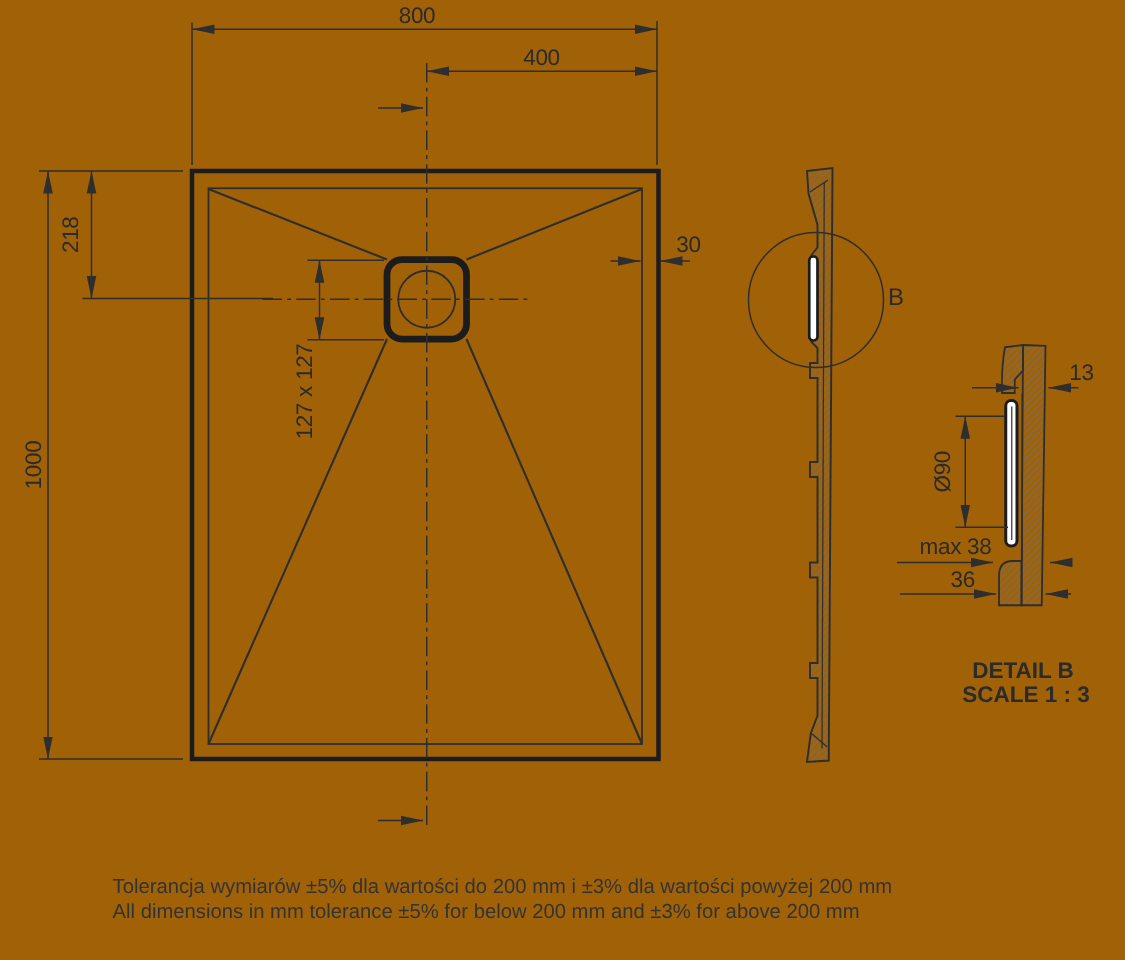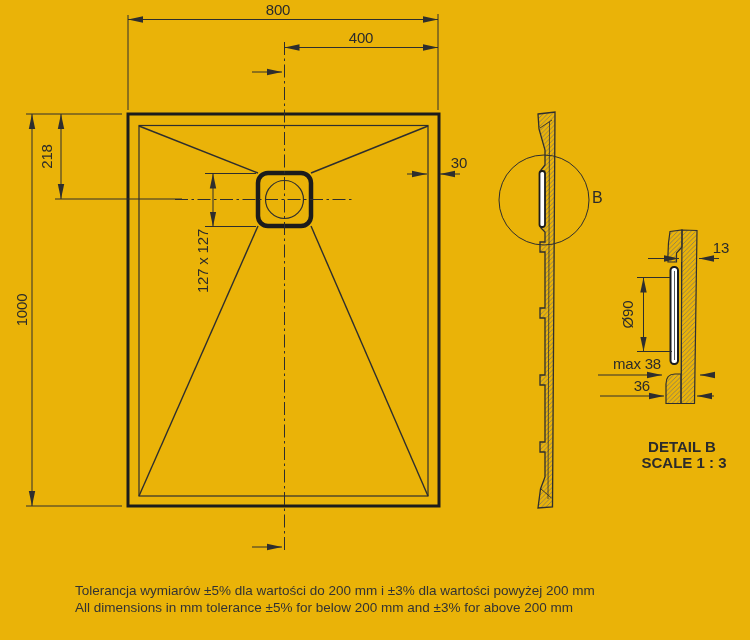--- a/index.html
+++ b/index.html
@@ -1,19 +1,19 @@
 <!DOCTYPE html>
 <html><head>
 <meta charset="utf-8">
 <style>
   html,body{margin:0;padding:0;background:#ffffff;}
   .canvas{
     position:relative;
     width:750px;height:640px;
-    background:#eab308;
+    background:#a16207;
     font-family:"Liberation Sans", sans-serif;
     overflow:hidden;
   }
   svg{display:block;}
   text{
     font-family:"Liberation Sans", sans-serif;
     fill:#2b2b2b;
   }
   .dim-txt{font-size:15px;letter-spacing:-0.2px;}
   .note-txt{font-size:13.5px;fill:#333333;}

